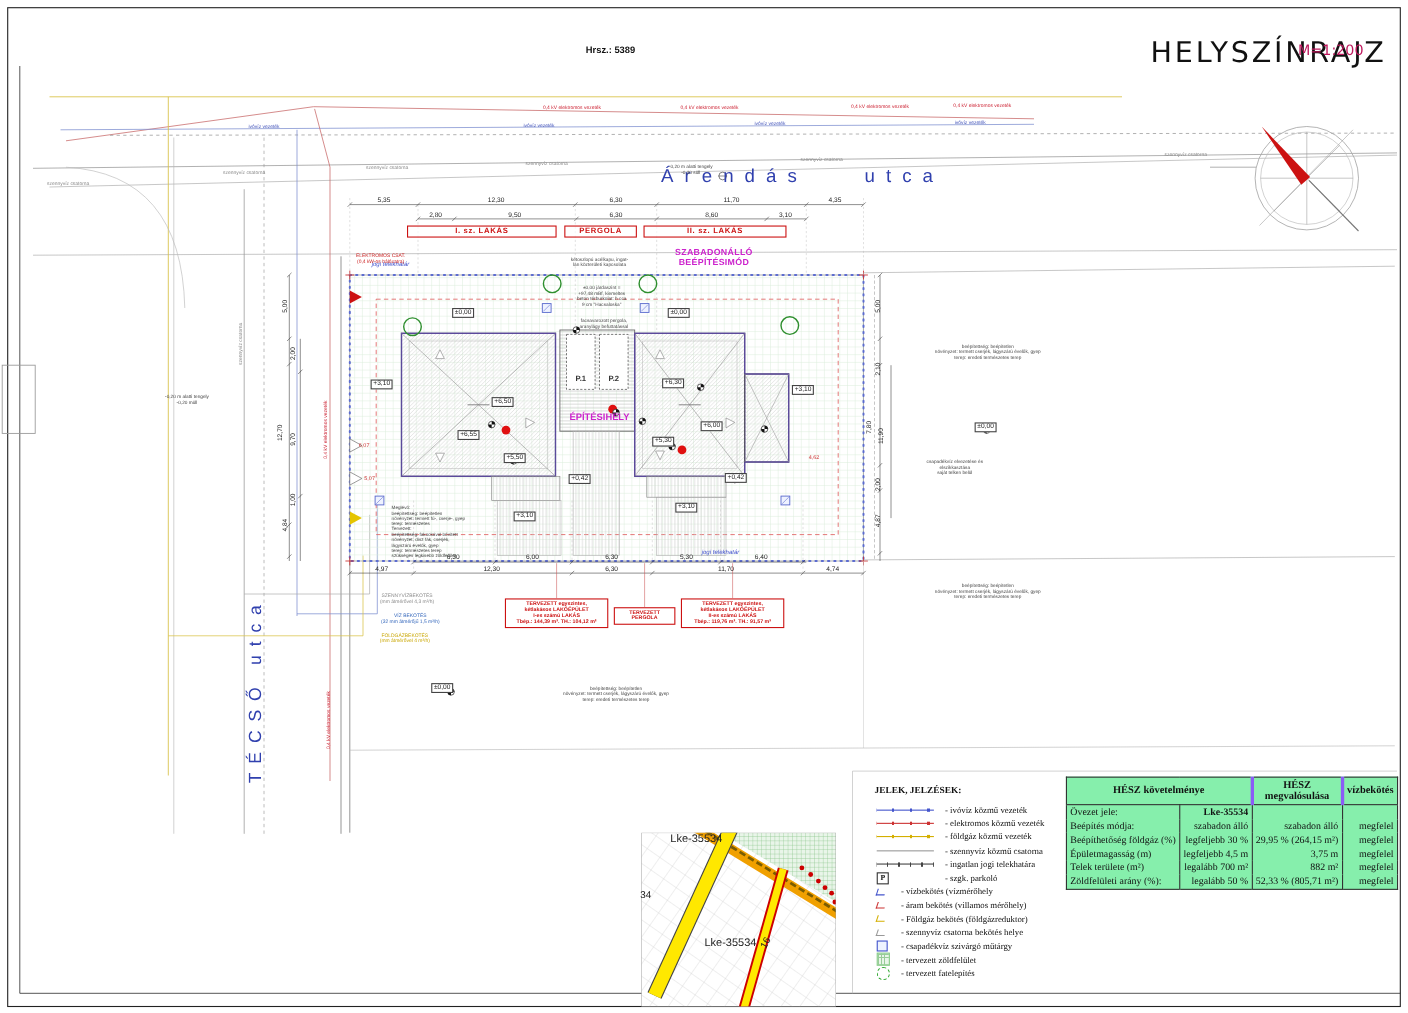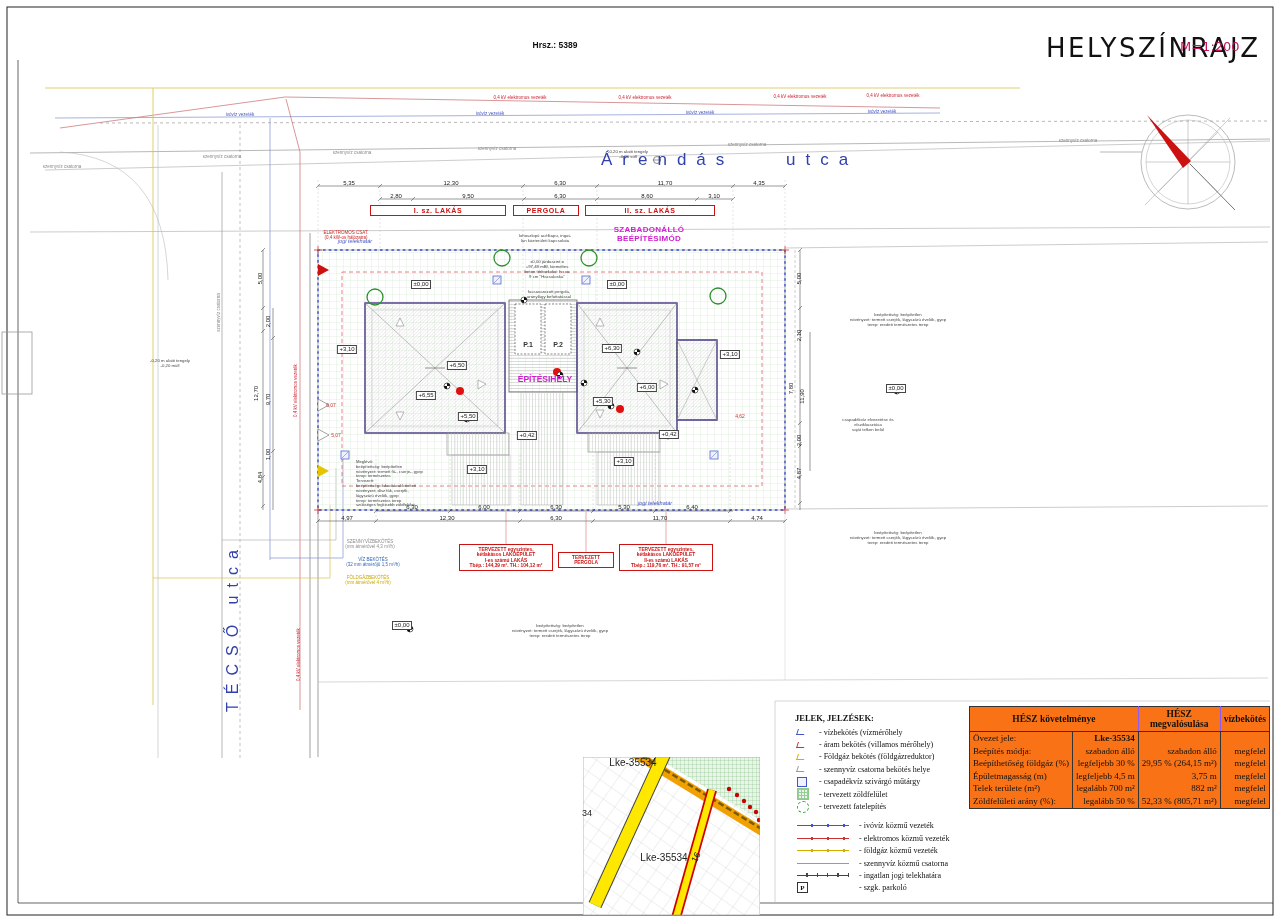--- a/index.html
+++ b/index.html
@@ -62,24 +62,24 @@
   .sym-line-electric{width:52px;height:3px;background:linear-gradient(#c33,#c33) 0 50%/100% 1px no-repeat,
     repeating-linear-gradient(90deg,transparent 0 14px,#c33 14px 16px)}
   .sym-line-gas{width:52px;height:3px;background:linear-gradient(#d4af00,#d4af00) 0 50%/100% 1px no-repeat,
     repeating-linear-gradient(90deg,transparent 0 14px,#d4af00 14px 16px)}
   .sym-line-sewer{width:52px;height:0;border-top:1px solid #999}
   .sym-line-boundary{width:52px;height:4px;background:linear-gradient(#444,#444) 0 50%/100% 1px no-repeat,
     repeating-linear-gradient(90deg,transparent 0 9px,#444 9px 10.5px)}
   .sym-parking{width:9px;height:9px;border:1px solid #333;font:bold 7px "Liberation Serif",serif;
     display:flex;align-items:center;justify-content:center;color:#111}
   
-  .hesz{position:absolute;left:969px;top:706px;width:298px;border-collapse:collapse;background:#f97316;
+  .hesz{position:absolute;left:969px;top:706px;width:298px;border-collapse:collapse;background:#86efac;
         font-family:"Liberation Serif",serif;font-size:9px;color:#111;border:1px solid #333}
   .hesz th{font-size:9.5px;font-weight:bold;border-bottom:1px solid #333;padding:2px 3px;text-align:center}
-  .hesz th:nth-child(2),.hesz th:nth-child(3){border-left:1px solid #8b5cf6}
+  .hesz th:nth-child(2),.hesz th:nth-child(3){border-left:3px solid #8b5cf6}
   .hesz td{padding:0 3px;line-height:12.6px;white-space:nowrap}
   .hesz td.c1{border-left:1px solid #333;text-align:right}
   .hesz td.c2{border-left:1px solid #333;text-align:right}
   .hesz td.c3{border-left:1px solid #333;text-align:right}
   .hesz tr:first-child td.c1{font-weight:bold}
 </style>
 </head>
 <body>
 
 <div id="sheet">
@@ -465,20 +465,58 @@
       <span class="pl bn" style="left: 546px; top: 205px; width: 64px;">PERGOLA</span>
       <span class="pl bn" style="left: 650px; top: 205px; width: 128px;">II. sz. LAKÁS</span>
       <span class="pl ins" style="left: 633px; top: 757px;">Lke-35534</span>
       <span class="pl ins" style="left: 664px; top: 852px;">Lke-35534</span>
       <span class="pl insS" style="left: 587px; top: 808px;">34</span>
       <span class="pl insS" style="left: 696px; top: 852px; transform: translateX(-50%) rotate(-62deg);">16</span>
     </div>
 
   <div id="legend">
     <div class="lg-title">JELEK, JELZÉSEK:</div>
+    <div id="legend-lines">
+        <div class="lg-item">
+          <span class="lg-sym">
+            <span class="sym-line-water"></span>
+          </span>
+          <span class="lg-txt">- ivóvíz közmű vezeték</span>
+        </div>
+        <div class="lg-item">
+          <span class="lg-sym">
+            <span class="sym-line-electric"></span>
+          </span>
+          <span class="lg-txt">- elektromos közmű vezeték</span>
+        </div>
+        <div class="lg-item">
+          <span class="lg-sym">
+            <span class="sym-line-gas"></span>
+          </span>
+          <span class="lg-txt">- földgáz közmű vezeték</span>
+        </div>
+        <div class="lg-item">
+          <span class="lg-sym">
+            <span class="sym-line-sewer"></span>
+          </span>
+          <span class="lg-txt">- szennyvíz közmű csatorna</span>
+        </div>
+        <div class="lg-item">
+          <span class="lg-sym">
+            <span class="sym-line-boundary"></span>
+          </span>
+          <span class="lg-txt">- ingatlan jogi telekhatára</span>
+        </div>
+        <div class="lg-item">
+          <span class="lg-sym">
+            <span class="sym-parking">P</span>
+          </span>
+          <span class="lg-txt">- szgk. parkoló</span>
+        </div>
+      </div>
     <div id="legend-symbols">
         <div class="lg-item">
           <span class="lg-sym">
             <span class="sym-water"></span>
           </span>
           <span class="lg-txt">- vízbekötés (vízmérőhely</span>
         </div>
         <div class="lg-item">
           <span class="lg-sym">
             <span class="sym-electric"></span>
@@ -507,58 +545,20 @@
           <span class="lg-sym">
             <span class="sym-green"></span>
           </span>
           <span class="lg-txt">- tervezett zöldfelület</span>
         </div>
         <div class="lg-item">
           <span class="lg-sym">
             <span class="sym-tree"></span>
           </span>
           <span class="lg-txt">- tervezett fatelepítés</span>
-        </div>
-      </div>
-    <div id="legend-lines">
-        <div class="lg-item">
-          <span class="lg-sym">
-            <span class="sym-line-water"></span>
-          </span>
-          <span class="lg-txt">- ivóvíz közmű vezeték</span>
-        </div>
-        <div class="lg-item">
-          <span class="lg-sym">
-            <span class="sym-line-electric"></span>
-          </span>
-          <span class="lg-txt">- elektromos közmű vezeték</span>
-        </div>
-        <div class="lg-item">
-          <span class="lg-sym">
-            <span class="sym-line-gas"></span>
-          </span>
-          <span class="lg-txt">- földgáz közmű vezeték</span>
-        </div>
-        <div class="lg-item">
-          <span class="lg-sym">
-            <span class="sym-line-sewer"></span>
-          </span>
-          <span class="lg-txt">- szennyvíz közmű csatorna</span>
-        </div>
-        <div class="lg-item">
-          <span class="lg-sym">
-            <span class="sym-line-boundary"></span>
-          </span>
-          <span class="lg-txt">- ingatlan jogi telekhatára</span>
-        </div>
-        <div class="lg-item">
-          <span class="lg-sym">
-            <span class="sym-parking">P</span>
-          </span>
-          <span class="lg-txt">- szgk. parkoló</span>
         </div>
       </div>
   </div>
 
   <table class="hesz">
     <colgroup>
       <col style="width:94px">
         <col style="width:75px">
         <col style="width:83px">
         <col style="width:46px">

